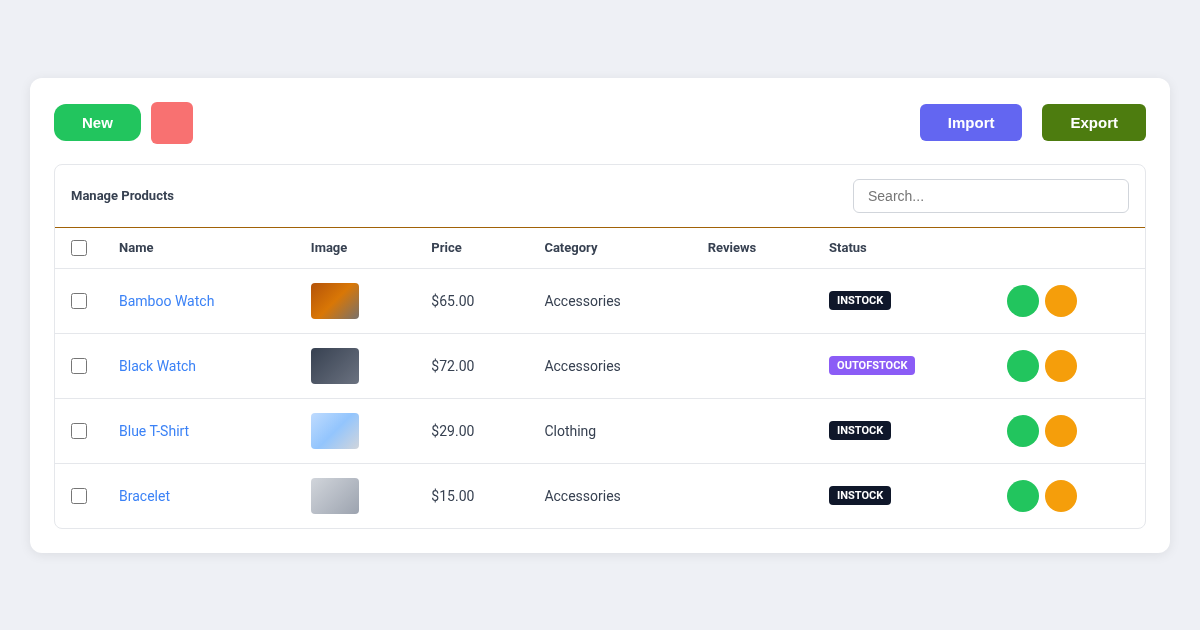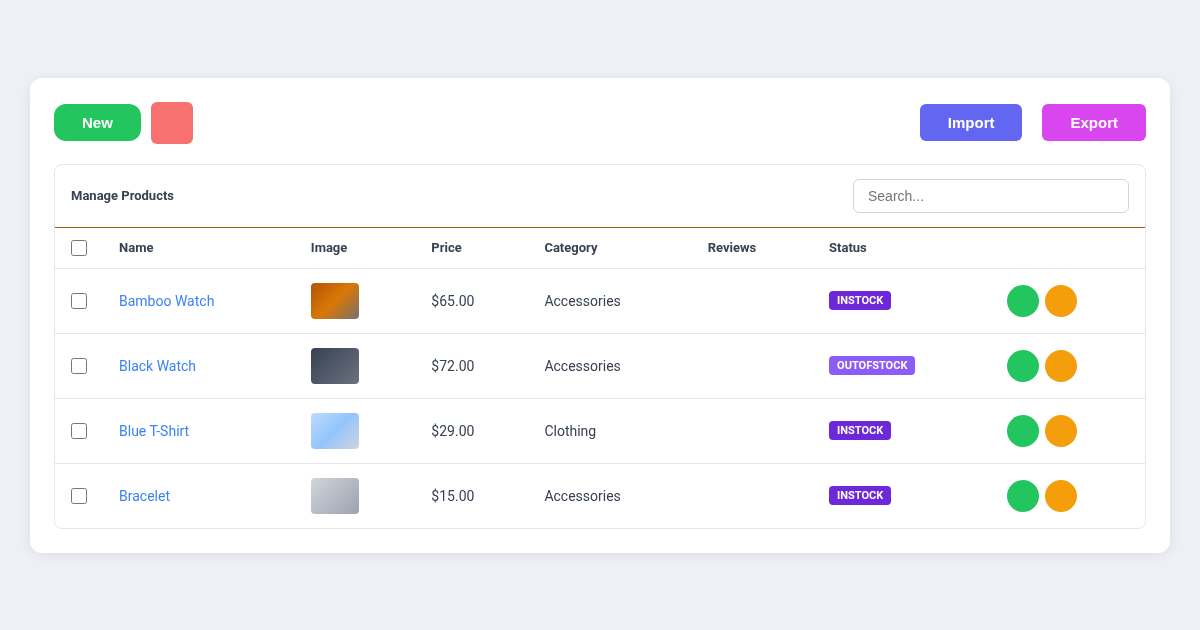--- a/index.html
+++ b/index.html
@@ -56,21 +56,21 @@
       background: #6366f1;
       color: #fff;
       border: none;
       border-radius: 6px;
       padding: 10px 28px;
       font-size: 15px;
       font-weight: 600;
       cursor: pointer;
     }
     .btn-export {
-      background: #d946ef;
+      background: #4d7c0f;
       color: #fff;
       border: none;
       border-radius: 6px;
       padding: 10px 28px;
       font-size: 15px;
       font-weight: 600;
       cursor: pointer;
     }
     .table-section {
       border: 1px solid #e5e7eb;
@@ -143,21 +143,21 @@
       color: #fff;
     }
     .badge {
       display: inline-block;
       padding: 3px 8px;
       border-radius: 4px;
       font-size: 11px;
       font-weight: 700;
       color: #fff;
     }
-    .badge-instock { background: #6d28d9; }
+    .badge-instock { background: #0f172a; }
     .badge-outofstock { background: #8b5cf6; }
     .badge-lowstock { background: #f59e0b; }
     .status-dots {
       display: flex;
       gap: 6px;
       align-items: center;
     }
     .dot {
       width: 32px;
       height: 32px;

